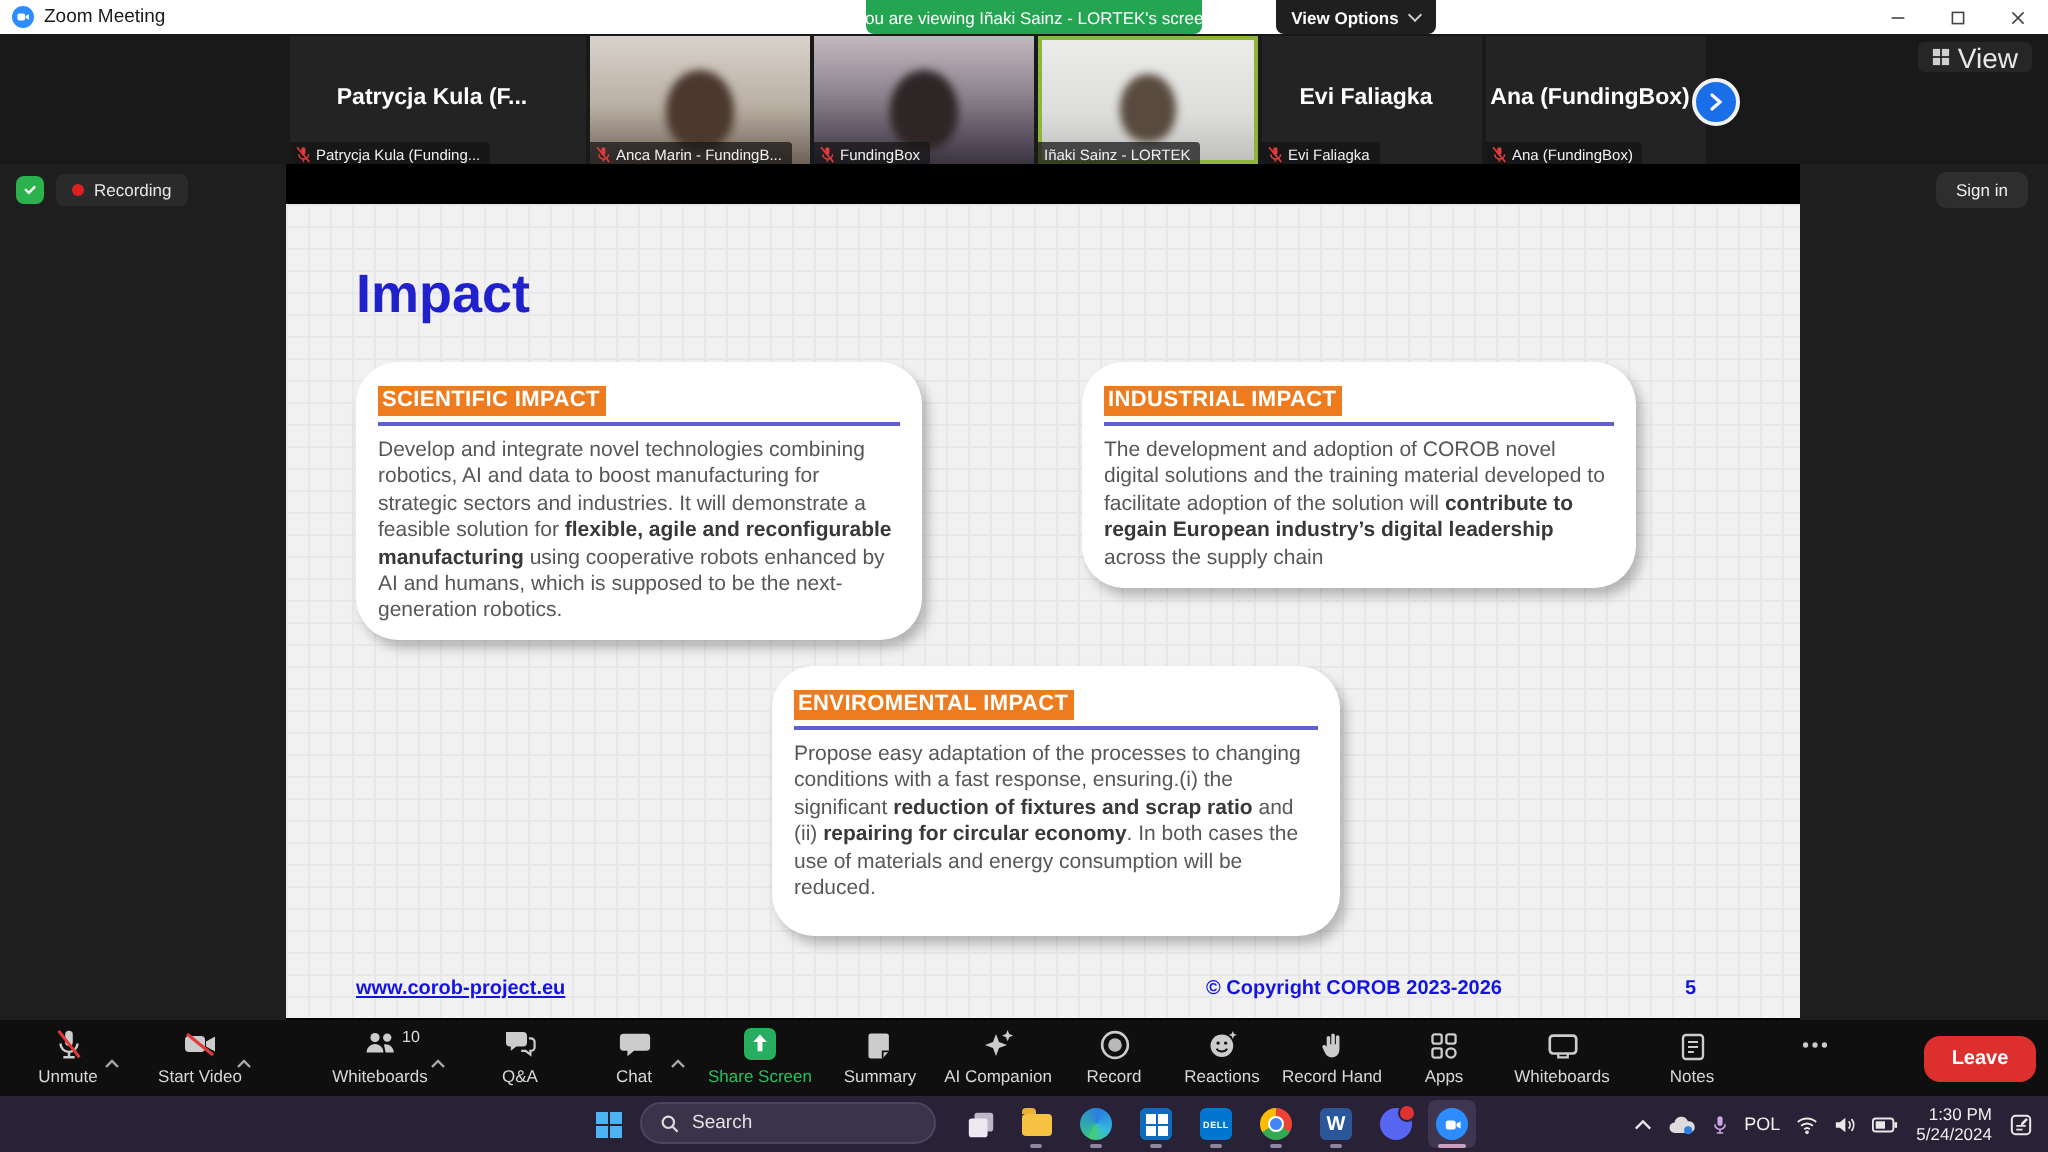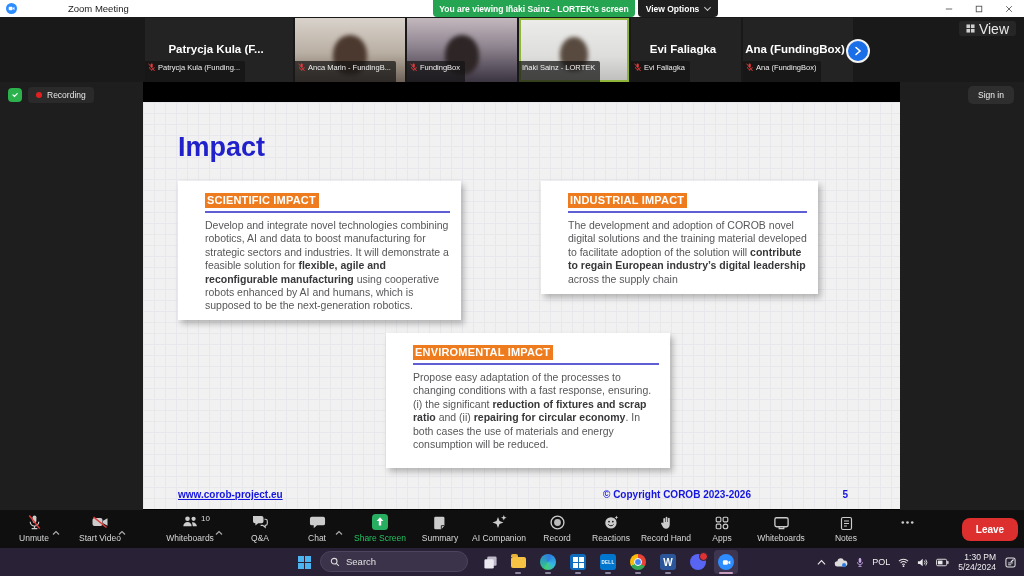--- a/index.html
+++ b/index.html
@@ -7,23 +7,23 @@
               font-family:"Liberation Sans", sans-serif; }
   #app { position:relative; width:1024px; height:576px; background:#1b1b1b; }
 
   
   .titlebar { position:absolute; top:0; left:0; width:1024px; height:17px;
               background:#ffffff; display:flex; align-items:center; z-index:30; }
   .tb-left { display:flex; align-items:center; gap:5px; padding-left:6px; }
   .zoom-logo { width:11px; height:11px; border-radius:50%; background:#2d8cff;
                display:flex; align-items:center; justify-content:center; }
   .zoom-logo svg { width:7px; height:7px; }
-  .tb-title { font-size:9.5px; color:#1a1a1a;margin-left:46px; }
-  .tb-banner { position:absolute; left:433px; top:0; height:17px; width:202px;
-               background:#25a452; color:#fff; font-size:8.5px; font-weight:bold;
+  .tb-title { font-size:9.5px; color:#1a1a1a; }
+  .tb-banner { position:absolute; left:433px; top:0; height:17px; width:168px;
+               background:#25a452; color:#fff; font-size:8.5px; font-weight:normal;
                display:flex; align-items:center; justify-content:center;
                border-radius:0 0 4px 4px; white-space:nowrap; }
   .tb-viewopts { position:absolute; left:638px; top:0; height:17px; width:80px;
                  background:#1f1f1f; color:#fff; font-size:8.5px; font-weight:bold;
                  display:flex; align-items:center; justify-content:center; gap:6px;
                  border-radius:0 0 4px 4px; cursor:default; }
   .tb-viewopts .caret { width:5px; height:5px; border-right:1px solid #ccc;
                         border-bottom:1px solid #ccc; transform:rotate(45deg); margin-top:-2px; }
   .tb-controls { position:absolute; right:0; top:0; height:17px; display:flex; }
   .tb-btn { width:30px; height:17px; display:flex; align-items:center; justify-content:center; }
@@ -34,21 +34,21 @@
                background:#191919; }
   .tiles { position:absolute; left:145px; top:1px; height:64px; display:flex; gap:2px; }
   .tile { position:relative; height:64px; background:#232323; overflow:hidden; }
   .tile.first { width:148px; }
   .tile:not(.first) { width:110px; }
   .tile-name { position:absolute; top:50%; left:0; right:6px; transform:translateY(-60%);
                text-align:center; color:#fff; font-weight:bold; font-size:11.5px;
                white-space:nowrap; overflow:hidden; }
   .tile-label { position:absolute; left:0; bottom:0; max-width:100%;
                 background:rgba(20,20,20,.72); color:#f0f0f0; font-size:7.5px;
-                padding:2px 5px 10px 3px; display:flex; align-items:flex-end; gap:3px;
+                padding:2px 5px 0 3px; display:flex; align-items:flex-end; gap:3px;
                 white-space:nowrap; overflow:hidden; border-radius:0 2px 0 0; }
   .tile-label svg { width:7px; height:9px; flex:none; }
   .tile.video-a { background:linear-gradient(180deg,#d9d3cc 0%,#b9aea2 55%,#6e6258 100%); }
   .tile.video-b { background:linear-gradient(180deg,#c3b8bd 0%,#8e8490 45%,#3a3340 100%); }
   .tile.video-c { background:linear-gradient(180deg,#ececea 0%,#dddddb 60%,#bdbdbb 100%); }
   .tile.active { outline:2px solid #8fb43a; outline-offset:-2px; }
   .head-blob { position:absolute; left:50%; top:26%; width:34px; height:40px;
                transform:translateX(-50%); border-radius:50% 50% 45% 45%;
                filter:blur(2px); }
   .tile.video-a .head-blob { background:#4b382e; }
@@ -78,21 +78,21 @@
   
   .viewport { position:absolute; left:143px; top:0; width:757px; height:428px; background:#000; }
   .slide { position:absolute; left:0; top:20px; width:757px; height:407px;
            background-color:#f1f1f2;
            background-image:linear-gradient(#e8e8ec 1px, transparent 1px),
                             linear-gradient(90deg,#e8e8ec 1px, transparent 1px);
            background-size:11px 11px; }
   .slide-title { position:absolute; left:35px; top:30px; font-size:27px; font-weight:bold;
                  color:#2121cc; letter-spacing:0; }
   .card { position:absolute; background:#fff; box-shadow:3px 4px 6px rgba(0,0,0,.25);
-          padding:9px 11px 8px 27px; }
+          padding:9px 11px 8px 11px;border-radius:21px; }
   .card-sci { left:35px; top:79px;  width:283px; height:139px; }
   .card-ind { left:398px; top:79px; width:277px; height:113px; }
   .card-env { left:243px; top:231px; width:284px; height:135px; }
   .card-head { display:inline-block; background:#ee7c1f; color:#fff; font-weight:bold;
                font-size:11px; padding:1px 3px 2px 2px; letter-spacing:.2px; }
   .card-rule { border-bottom:2px solid #5f5fd3; margin:3px 0 6px 0; }
   .card-body { font-size:10.5px; line-height:13.4px; color:#57575a; }
   .card-body b { color:#38383b; }
   .slide-footer { position:absolute; left:0; right:0; bottom:6px; height:14px; font-size:10px;
                   font-weight:bold; color:#1414e0; }

